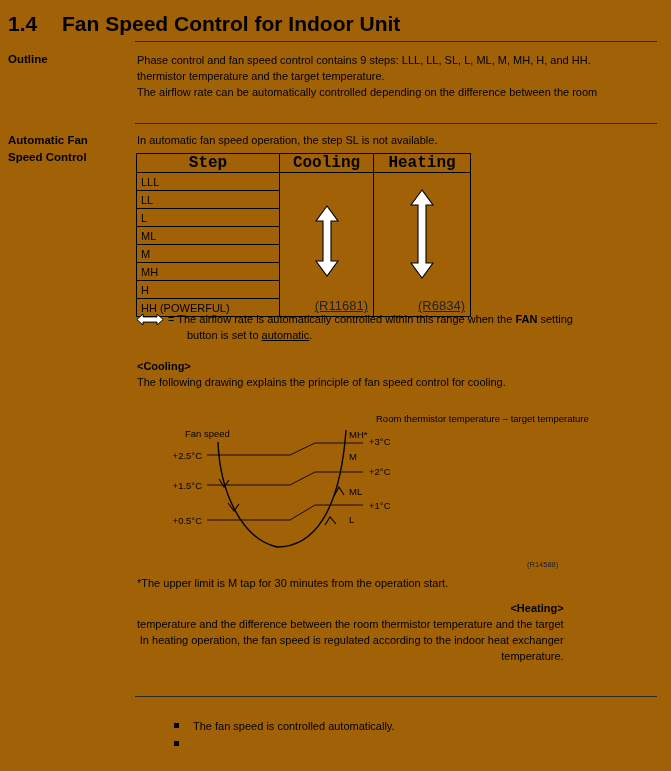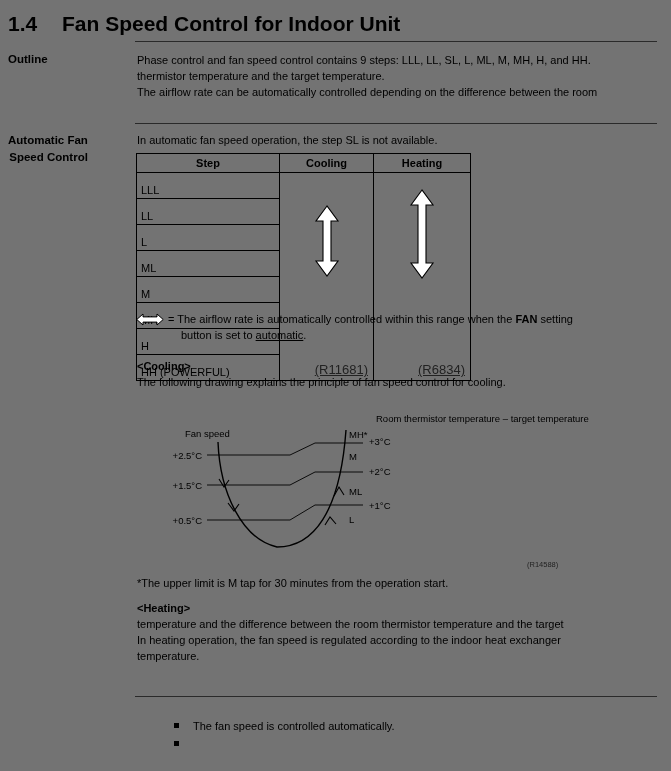--- a/index.html
+++ b/index.html
@@ -1,71 +1,71 @@
 <!DOCTYPE html>
 <html><head>
 <meta charset="utf-8">
 <style>
   html,body { margin:0; padding:0; background:#fff; }
   .page {
-    position:relative; width:671px; height:771px; background:#737373;
+    position:relative; width:671px; height:771px; background:#a16207;
     font-family:"Liberation Sans", sans-serif; color:#000; overflow:hidden;
   }
   .page-title {
     position:absolute; left:8px; top:11px; margin:0;
     font-size:21px; font-weight:bold; line-height:26px; white-space:nowrap;
   }
   .page-title .sec-num { display:inline-block; width:54px; }
   .rule { position:absolute; left:135px; width:522px; height:1px; background:#2a2a2a; }
   .rule-1 { top:41px; }
   .rule-2 { top:123px; }
   .rule-3 { top:696px; }
   .side-label {
     position:absolute; left:8px; font-size:11.5px; font-weight:bold; line-height:17px;
   }
   .side-outline { top:51px;text-align:right; }
-  .side-autofan { top:132px;text-align:right; }
+  .side-autofan { top:132px; }
   .side-comfort { top:700px; line-height:18px; }
   .body-block { position:absolute; left:137px; font-size:11px; line-height:16px; }
   .outline-para { top:52px; width:528px; }
   .autofan-intro { top:132px; }
   .bold { font-weight:bold; }
   .underline { text-decoration:underline; }
 
   
   .fan-table {
     position:absolute; left:136px; top:153px; width:334px;
     border-collapse:collapse; table-layout:fixed; font-size:11px;
   }
   .fan-table th {
-    border:1px solid #000; height:18px; padding:0; font-size:11px;
-    font-weight:bold; text-align:center; vertical-align:middle;
+    border:1px solid #000; height:18px; padding:0; font-size:16px;
+    font-weight:bold; text-align:center; vertical-align:middle;font-family:Liberation Mono, monospace;
   }
   .fan-table td.step-cell {
-    border:1px solid #000; height:17px; padding:8px 0 0 4px;
+    border:1px solid #000; height:17px; padding:0 0 0 4px;
     vertical-align:middle; white-space:nowrap;
   }
   .fan-table td.range-cell { border:1px solid #000; padding:0; position:relative; }
   .range-arrow { position:absolute; left:50%; transform:translateX(-50%); }
   .range-arrow.cooling { top:32px; }
   .range-arrow.heating { top:16px; }
   .ref-code { position:absolute; right:5px; bottom:3px; font-size:13px; color:#222;text-decoration:underline; }
 
   
   .note-icon { position:absolute; left:136px; top:313px; }
   .note-text { position:absolute; left:168px; top:311px; font-size:11px; line-height:16px; width:500px; }
-  .note-line2 { margin-left:13px; }
+  .note-line2 { margin-left:19px; }
 
   
   .cooling-block { top:358px; }
   .diagram { position:absolute; left:150px; top:408px; }
   .diagram text { font-size:9.5px; fill:#000; }
   .diagram text.small-ref { font-size:7.5px; fill:#222; }
   .footnote { top:575px; }
-  .heating-block { top:600px; }
+  .heating-block { top:600px;text-align:right; }
 
   
   .bullet-list { position:absolute; left:158px; top:701px; margin:16px; padding:0; list-style:none; font-size:11px; line-height:18px; }
   .bullet-list li { position:relative; padding-left:19px; }
   .sq { position:absolute; left:0; top:6px; width:5px; height:5px; background:#000; }
 </style>
 </head>
 <body>
 
 <div class="page">

